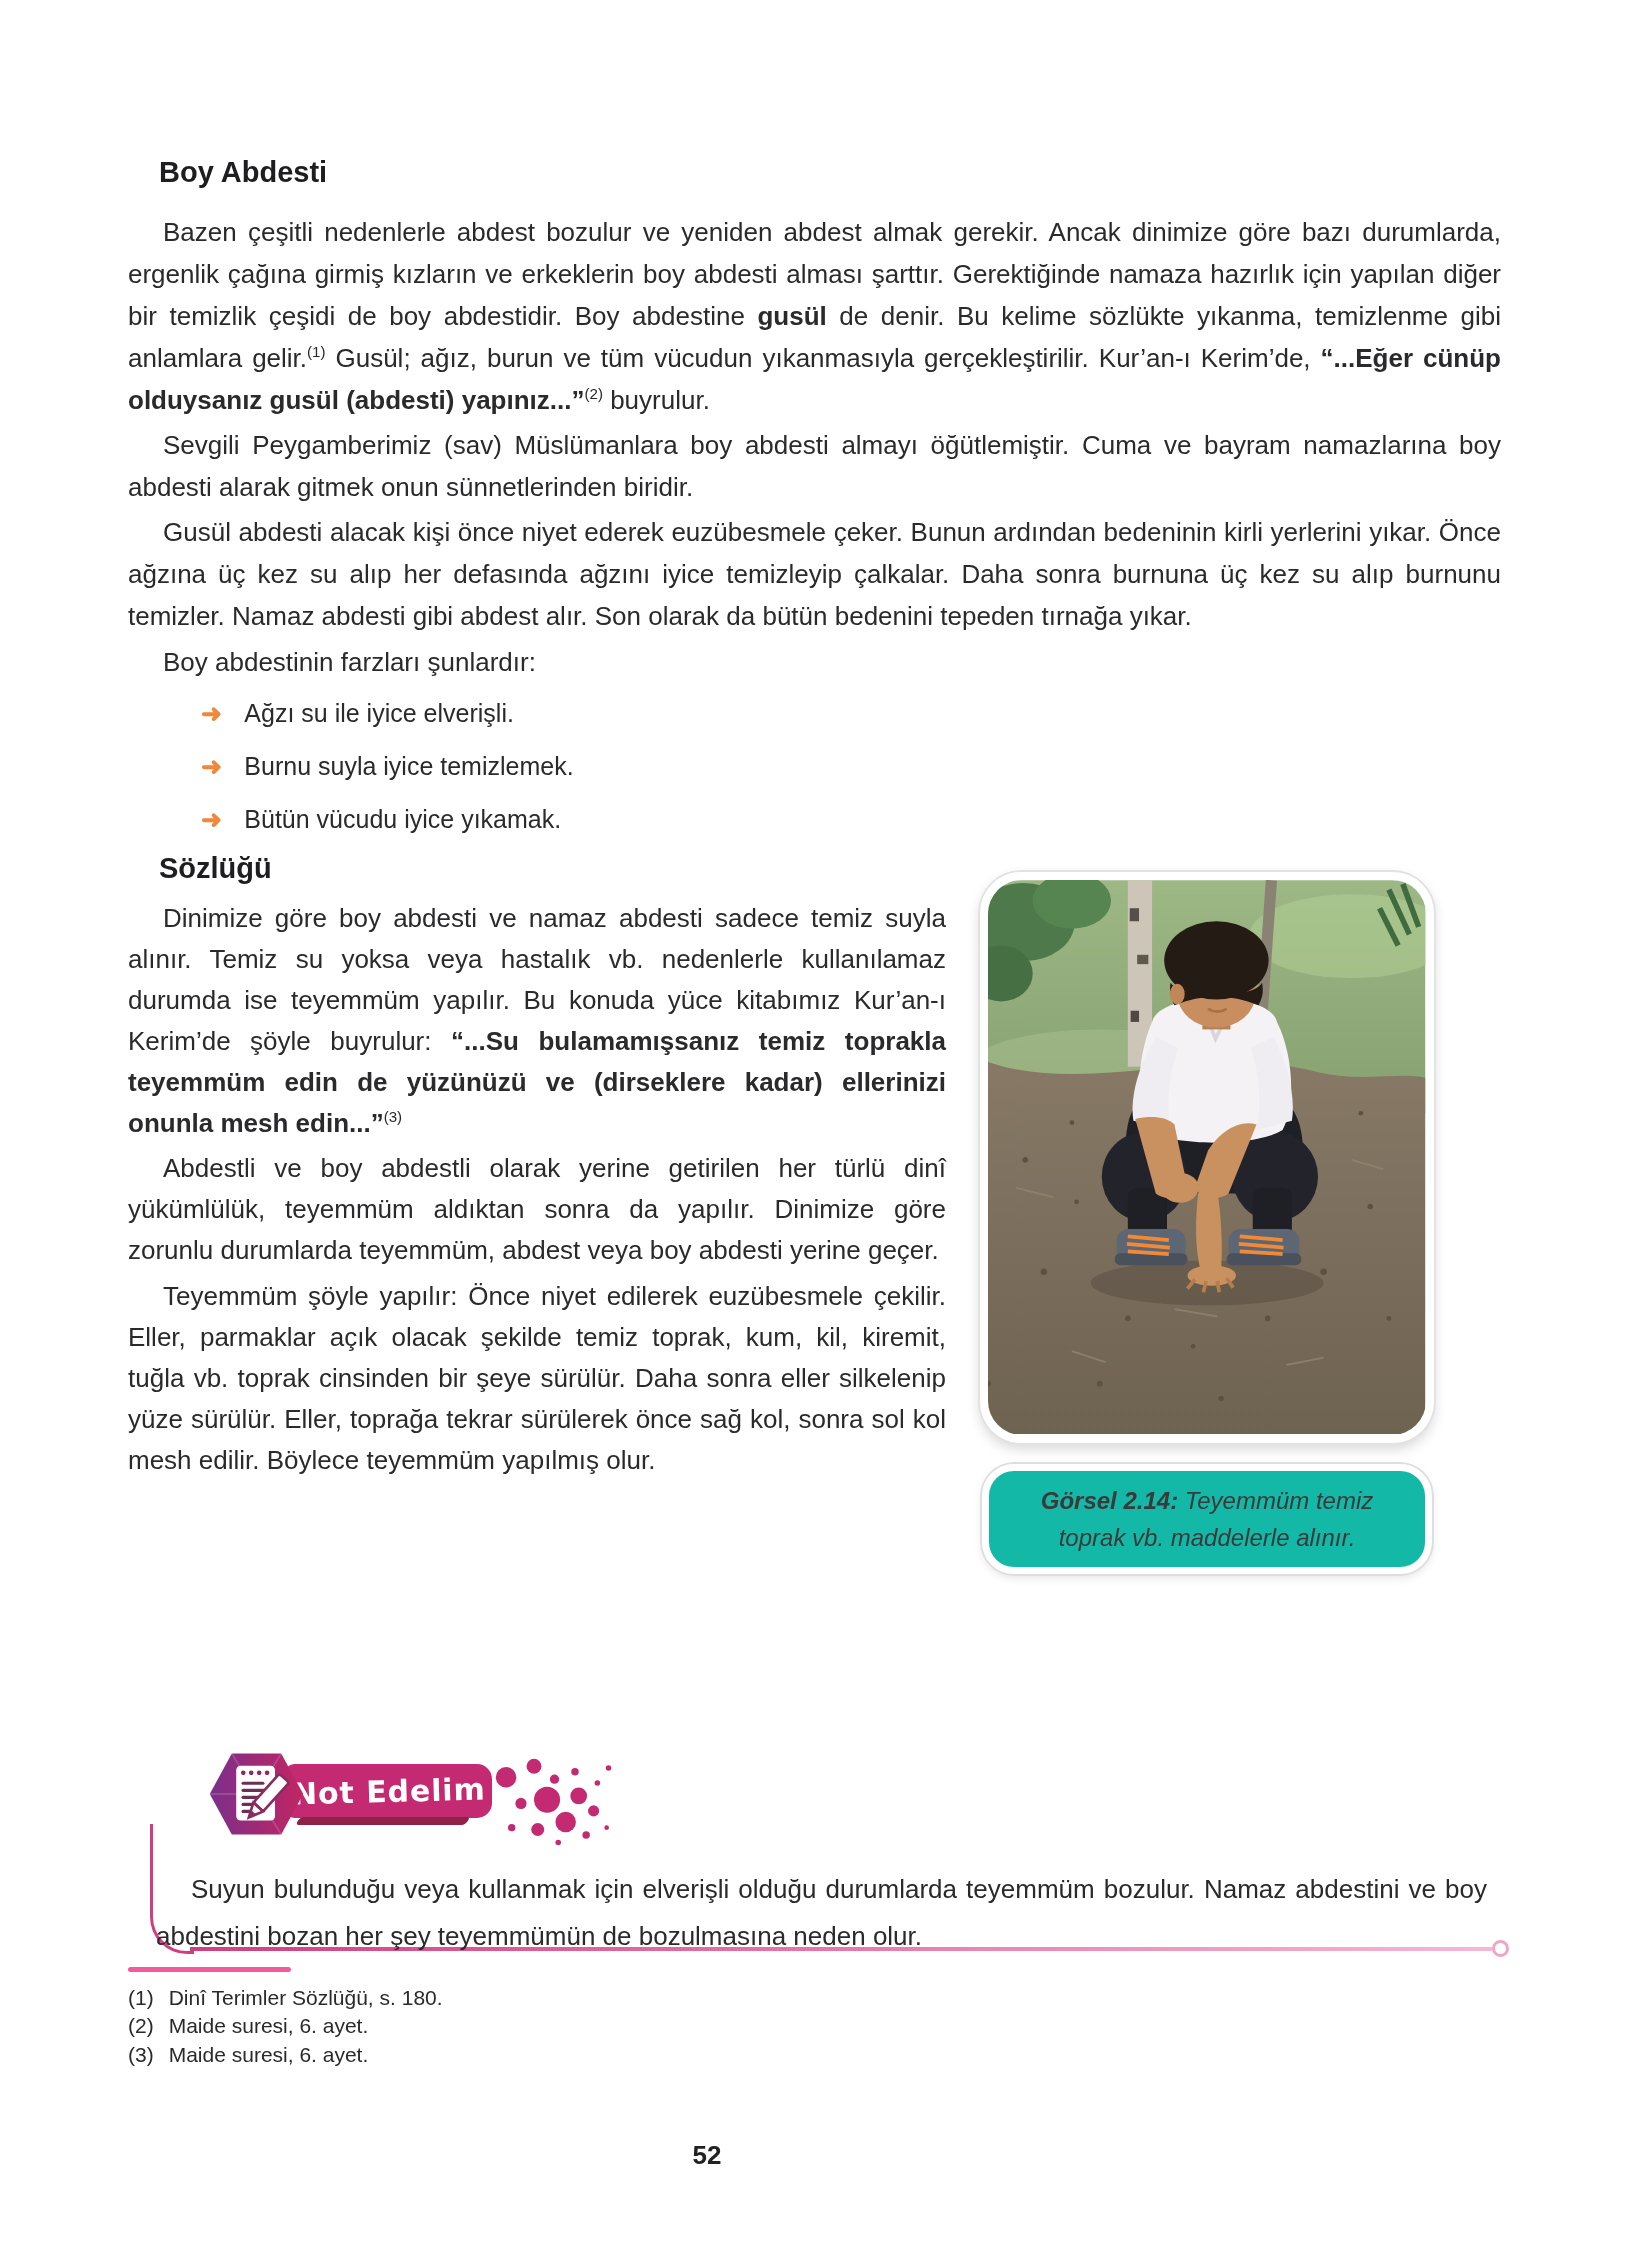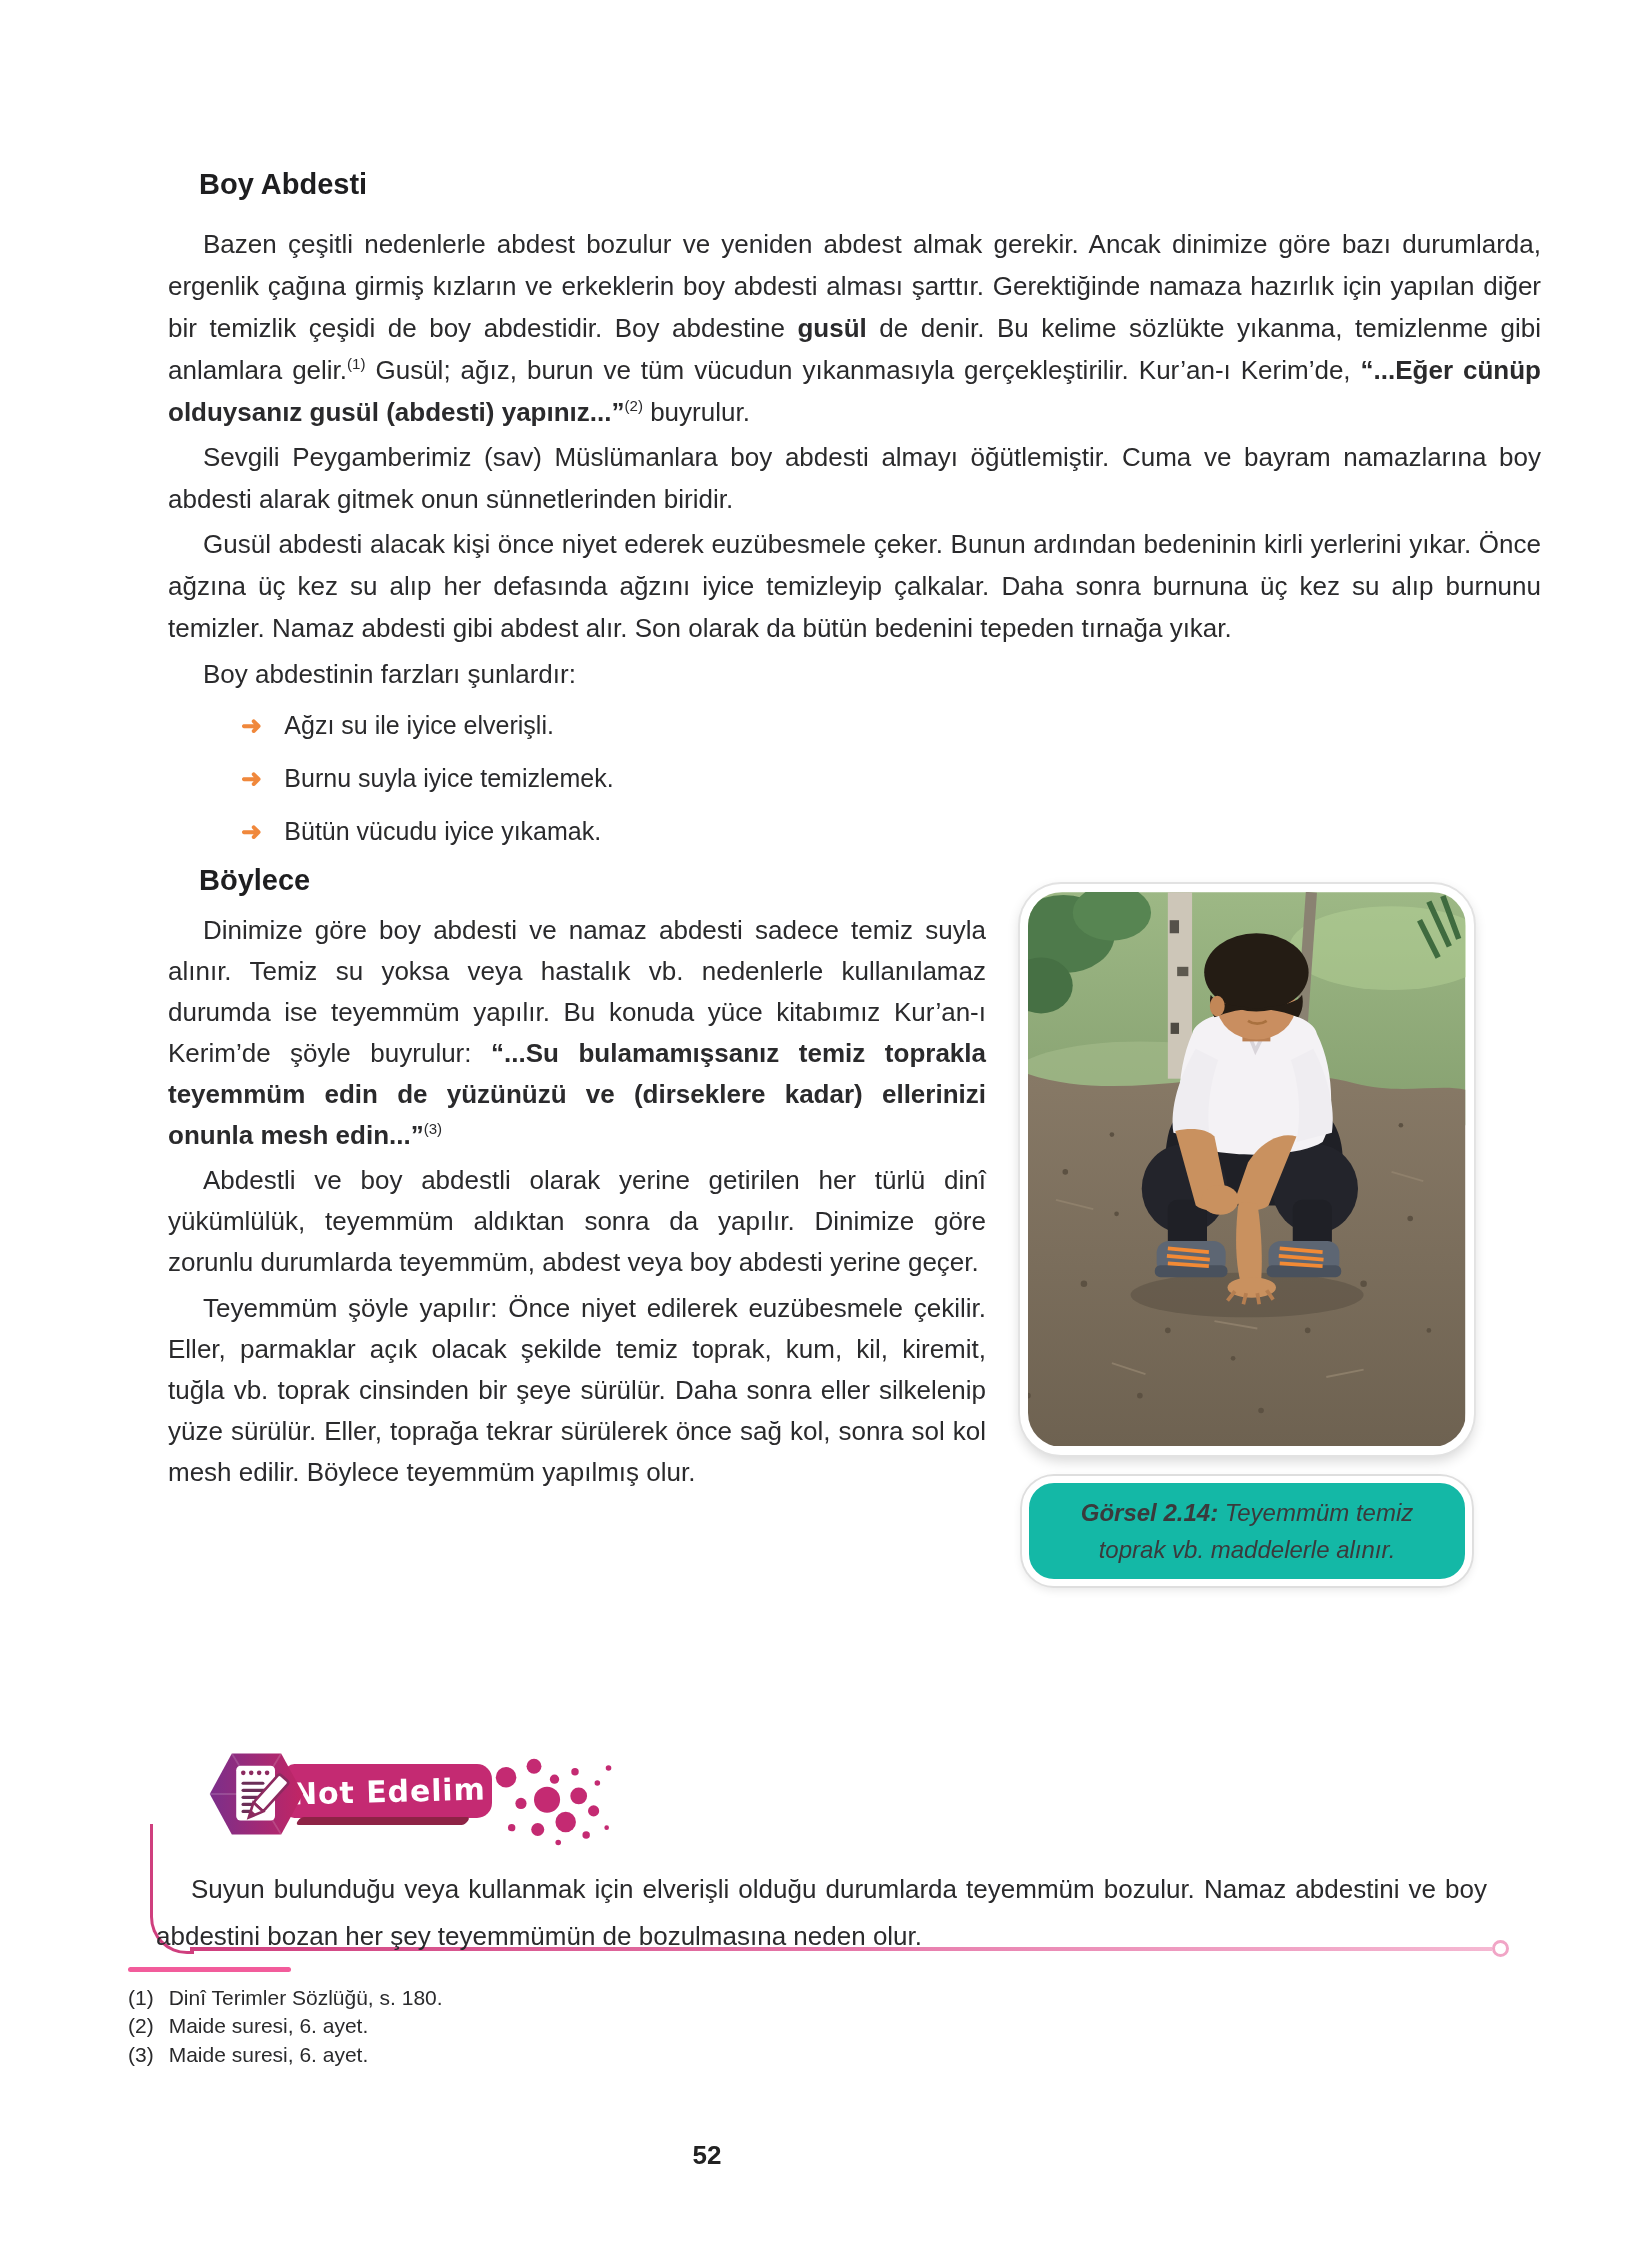--- a/index.html
+++ b/index.html
@@ -1,20 +1,20 @@
 <!DOCTYPE html>
 <html lang="tr" style="font-size:15px"><head>
 <meta charset="utf-8">
 <style>
   html,body { margin:0; padding:0; background:#ffffff; }
   .page {
     position:relative; width:1627px; height:2260px; background:#ffffff;
     font-family:"Liberation Sans", sans-serif; color:#2a2a2c; overflow:hidden;
   }
-  .content { position:absolute; left:128px; top:168px; width:1373px;margin-left:40px; }
+  .content { position:absolute; left:128px; top:156px; width:1373px; }
 
   .h1 { font-size:29px; font-weight:700; margin:0 0 22.4px; padding-left:31px; color:#1e1e20; }
   .para { font-size:26px; line-height:42px; text-align:justify; text-indent:35px; margin:0 0 2.8px; }
   .b { font-weight:700; }
   sup { font-size:0.58em; line-height:0; }
 
   .farz-intro { margin:3.7px 0 9.3px; }
   .bullets { margin:3.7px 0 7.5px; padding-left:73px; }
   .bullet { display:flex; align-items:baseline; gap:22.4px; font-size:25px; line-height:42px; margin-bottom:11.2px; }
   .arr { color:#f0883c; font-size:25px; font-weight:700; }
@@ -105,21 +105,21 @@
         <span>Burnu suyla iyice temizlemek.</span>
       </div>
       <div class="bullet">
         <span class="arr">➜</span>
         <span>Bütün vücudu iyice yıkamak.</span>
       </div>
     </div>
 
     <div class="twocol">
       <div class="col-left">
-        <h2 class="h1">Böylece</h2>
+        <h2 class="h1">Sözlüğü</h2>
         <p class="para"><span>Dinimize göre boy abdesti ve namaz abdesti sadece temiz suyla alınır. Temiz su yoksa veya hastalık vb. nedenlerle kullanılamaz durumda ise teyemmüm yapılır. Bu konuda yüce kitabımız Kur’an-ı Kerim’de şöyle buyrulur: </span><span class="b">“...Su bulamamışsanız temiz toprakla teyemmüm edin de yüzünüzü ve (dirseklere kadar) ellerinizi onunla mesh edin...”</span><sup>(3)</sup></p>
         <p class="para">Abdestli ve boy abdestli olarak yerine getirilen her türlü dinî yükümlülük, teyemmüm aldıktan sonra da yapılır. Dinimize göre zorunlu durumlarda teyemmüm, abdest veya boy abdesti yerine geçer.</p>
         <p class="para">Teyemmüm şöyle yapılır: Önce niyet edilerek euzübesmele çekilir. Eller, parmaklar açık olacak şekilde temiz toprak, kum, kil, kiremit, tuğla vb. toprak cinsinden bir şeye sürülür. Daha sonra eller silkelenip yüze sürülür. Eller, toprağa tekrar sürülerek önce sağ kol, sonra sol kol mesh edilir. Böylece teyemmüm yapılmış olur.</p>
       </div>
 
       <div class="col-right">
         <figure class="photo-card" style="margin:0">
           <svg viewBox="0 0 469 594" aria-hidden="true">
             <defs>
               <linearGradient id="gGrass" x1="0" y1="0" x2="0" y2="1">

